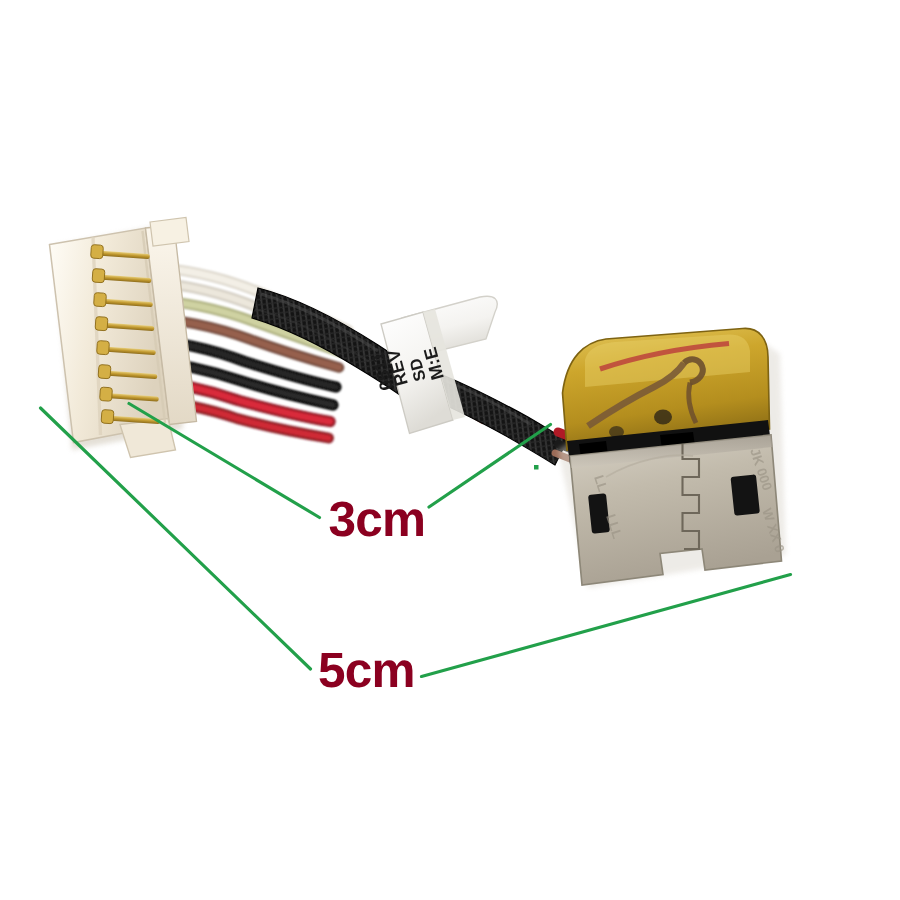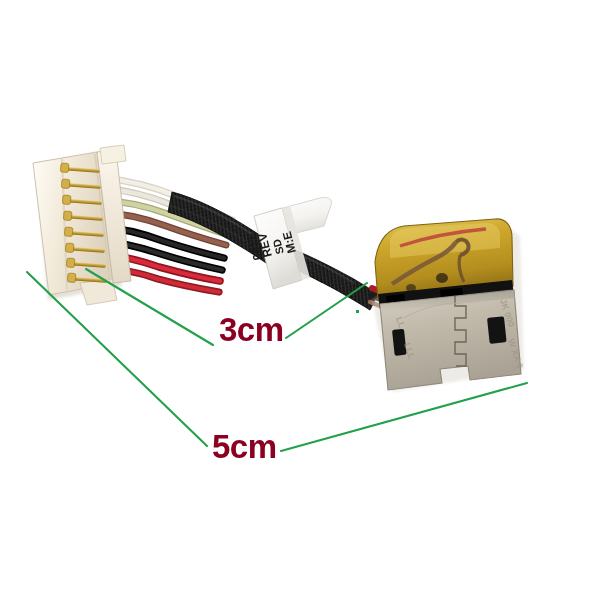--- a/index.html
+++ b/index.html
@@ -251,17 +251,17 @@
 
     <g stroke="#22a04a" stroke-width="2.1" fill="none" stroke-linecap="round">
       <line x1="86" y1="269" x2="213" y2="345" stroke="#22a04a"></line>
       <line x1="367" y1="283" x2="286" y2="338" stroke="#22a04a"></line>
       <line x1="27" y1="272" x2="207" y2="446" stroke="#22a04a"></line>
       <line x1="527" y1="383" x2="281" y2="451" stroke="#22a04a"></line>
     </g>
     <rect x="356" y="310" width="3" height="3" fill="#22a04a"></rect>
   </svg>
 
-  <div class="meas-label" id="label-3cm" style="color: rgb(139, 0, 32); left: 219px; top: 313px;">3cm</div>
+  <div class="meas-label" id="label-3cm" style="color: rgb(139, 0, 32); left: 219px; top: 329px;">3cm</div>
 
   <div class="meas-label" id="label-5cm" style="color: rgb(139, 0, 32); left: 212px; top: 430px; text-align: right;">5cm</div>
 
 </div>
 
 </body></html>

